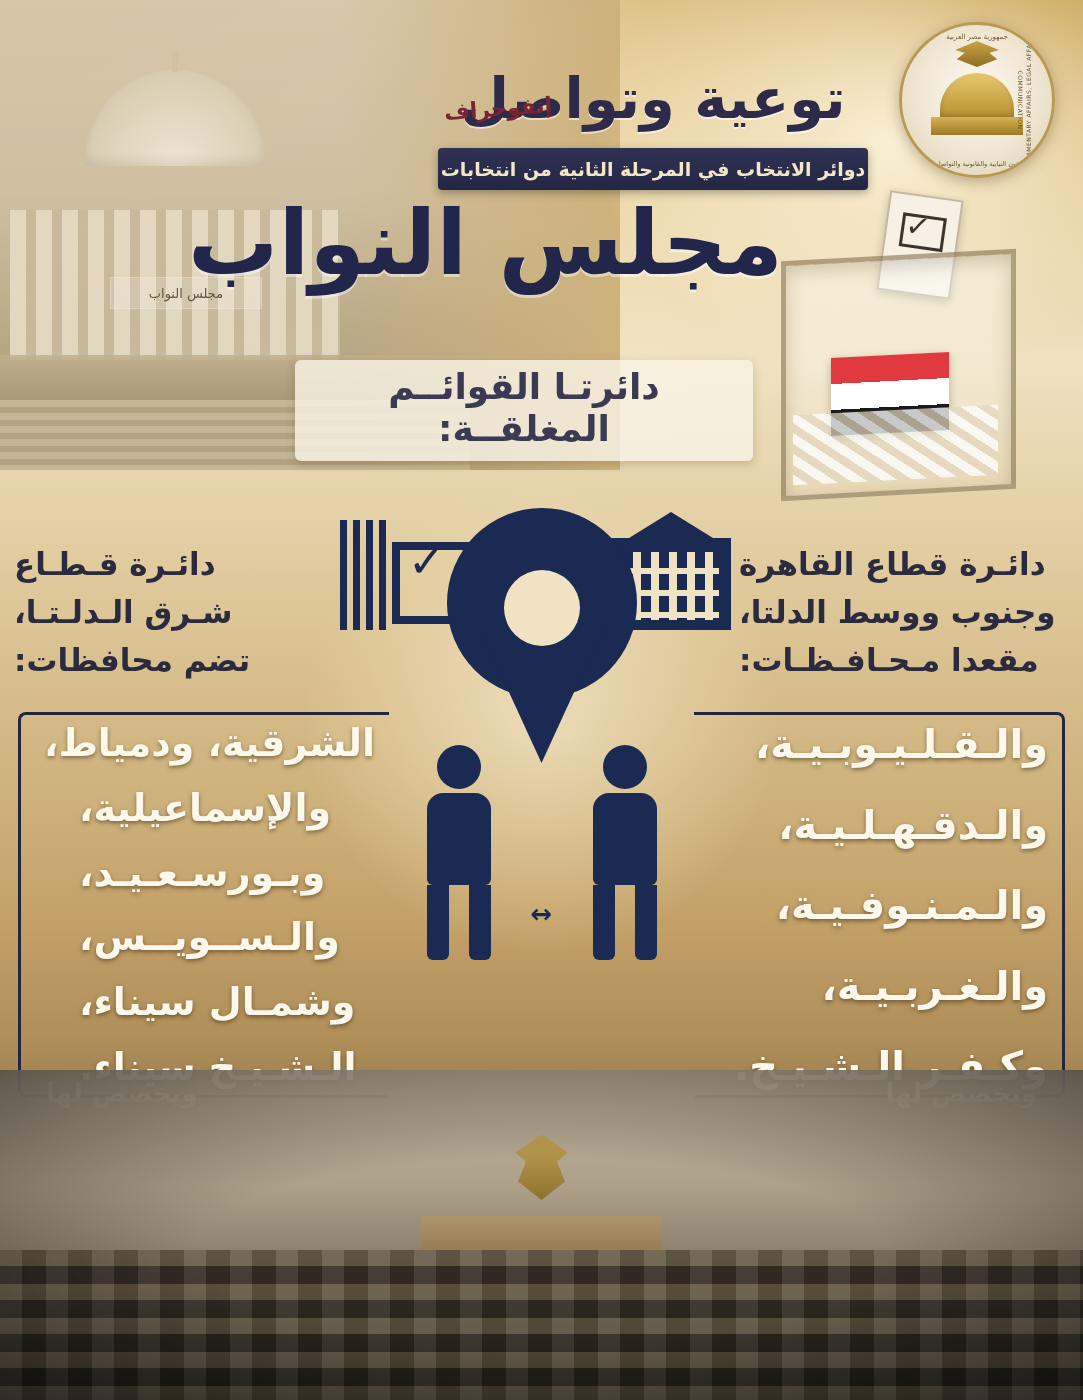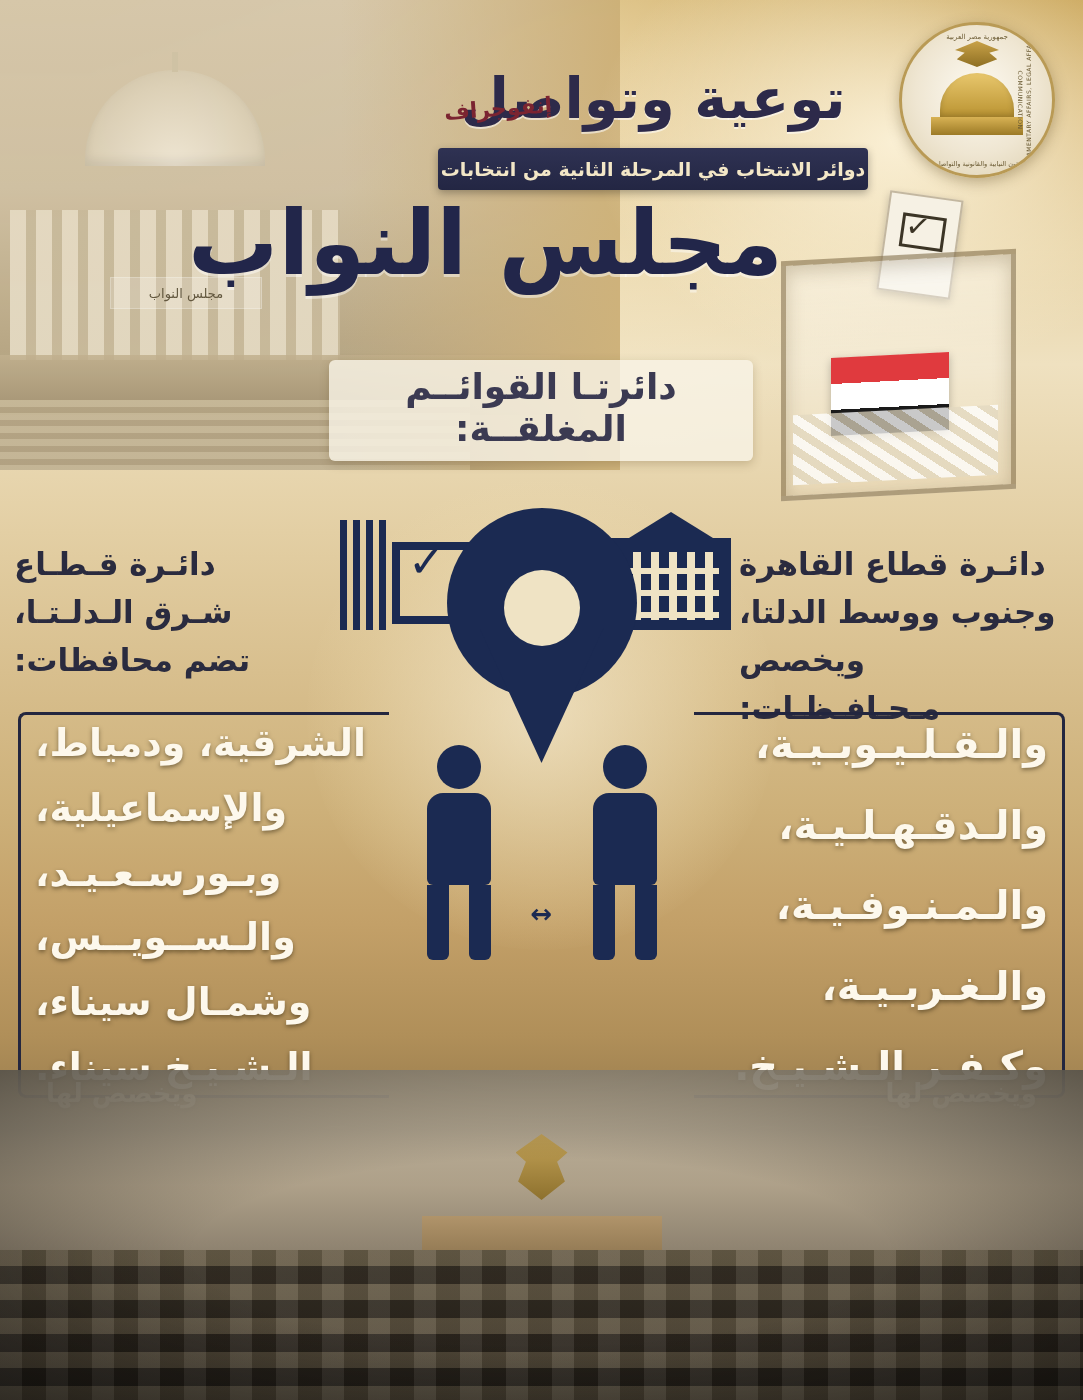--- a/index.html
+++ b/index.html
@@ -160,21 +160,21 @@
     font-size:90px;font-weight:bold;color:#22264a;
     line-height:1.05;
     text-shadow:0 3px 0 rgba(255,255,255,.45);
     white-space:nowrap;
   }
 
   .plate{
     position:absolute;right:330px;top:360px;width:400px;
     background:rgba(248,243,229,.82);
     border-radius:6px;
-    padding:6px 12px 10px;
+    padding:6px 29px 10px;
     text-align:center;
     box-shadow:0 3px 10px rgba(90,70,30,.25);
   }
   .plate span{
     display:block;color:#3b3a52;font-size:36px;font-weight:bold;line-height:1.18;
   }
 
   
   .halo{
     position:absolute;left:50%;top:480px;transform:translateX(-50%);
@@ -262,21 +262,21 @@
   .box.right{right:18px;border-right:3px solid #23263f;border-radius:0 8px 8px 0;}
   .box.left{left:18px;border-left:3px solid #23263f;border-radius:8px 0 0 8px;}
   .box .lines{
     position:absolute;inset:0;padding:6px 14px;
     color:#fdf8ec;font-weight:bold;
     text-shadow:0 2px 4px rgba(40,30,10,.5);
     display:flex;flex-direction:column;justify-content:space-between;
   }
   .box .lines div{white-space:nowrap;}
   .box.right .lines{font-size:40px;letter-spacing:2px;text-align:right;}
-  .box.left .lines{font-size:38px;text-align:left;direction:rtl;}
+  .box.left .lines{font-size:38px;text-align:left;direction:rtl;margin-left:44px;}
 
   
   .alloc{
     position:absolute;top:1078px;color:#f5efdd;font-size:26px;font-weight:bold;
     text-shadow:0 2px 4px rgba(0,0,0,.5);
   }
   .alloc.right{right:46px;}
   .alloc.left{left:46px;}
   .bignum{
     position:absolute;top:1110px;
@@ -406,21 +406,21 @@
       <div class="torso"></div>
       <div class="leg l"></div>
       <div class="leg r"></div>
     </div>
     <div class="arrow">↔</div>
   </div>
 
   <div class="intro right">
     <div>دائـرة قطاع القاهرة</div>
     <div>وجنوب ووسط الدلتا،</div>
-    <div>ويخصص مـحـافـظـات:</div>
+    <div>مقعدا مـحـافـظـات:</div>
   </div>
 
   <div class="box right">
     <div class="lines">
       <div>والـقـلـيـوبـيـة،</div>
       <div>والـدقـهـلـيـة،</div>
       <div>والـمـنـوفـيـة،</div>
       <div>والـغـربـيـة،</div>
       <div>وكـفـر الـشـيـخ.</div>
     </div>

